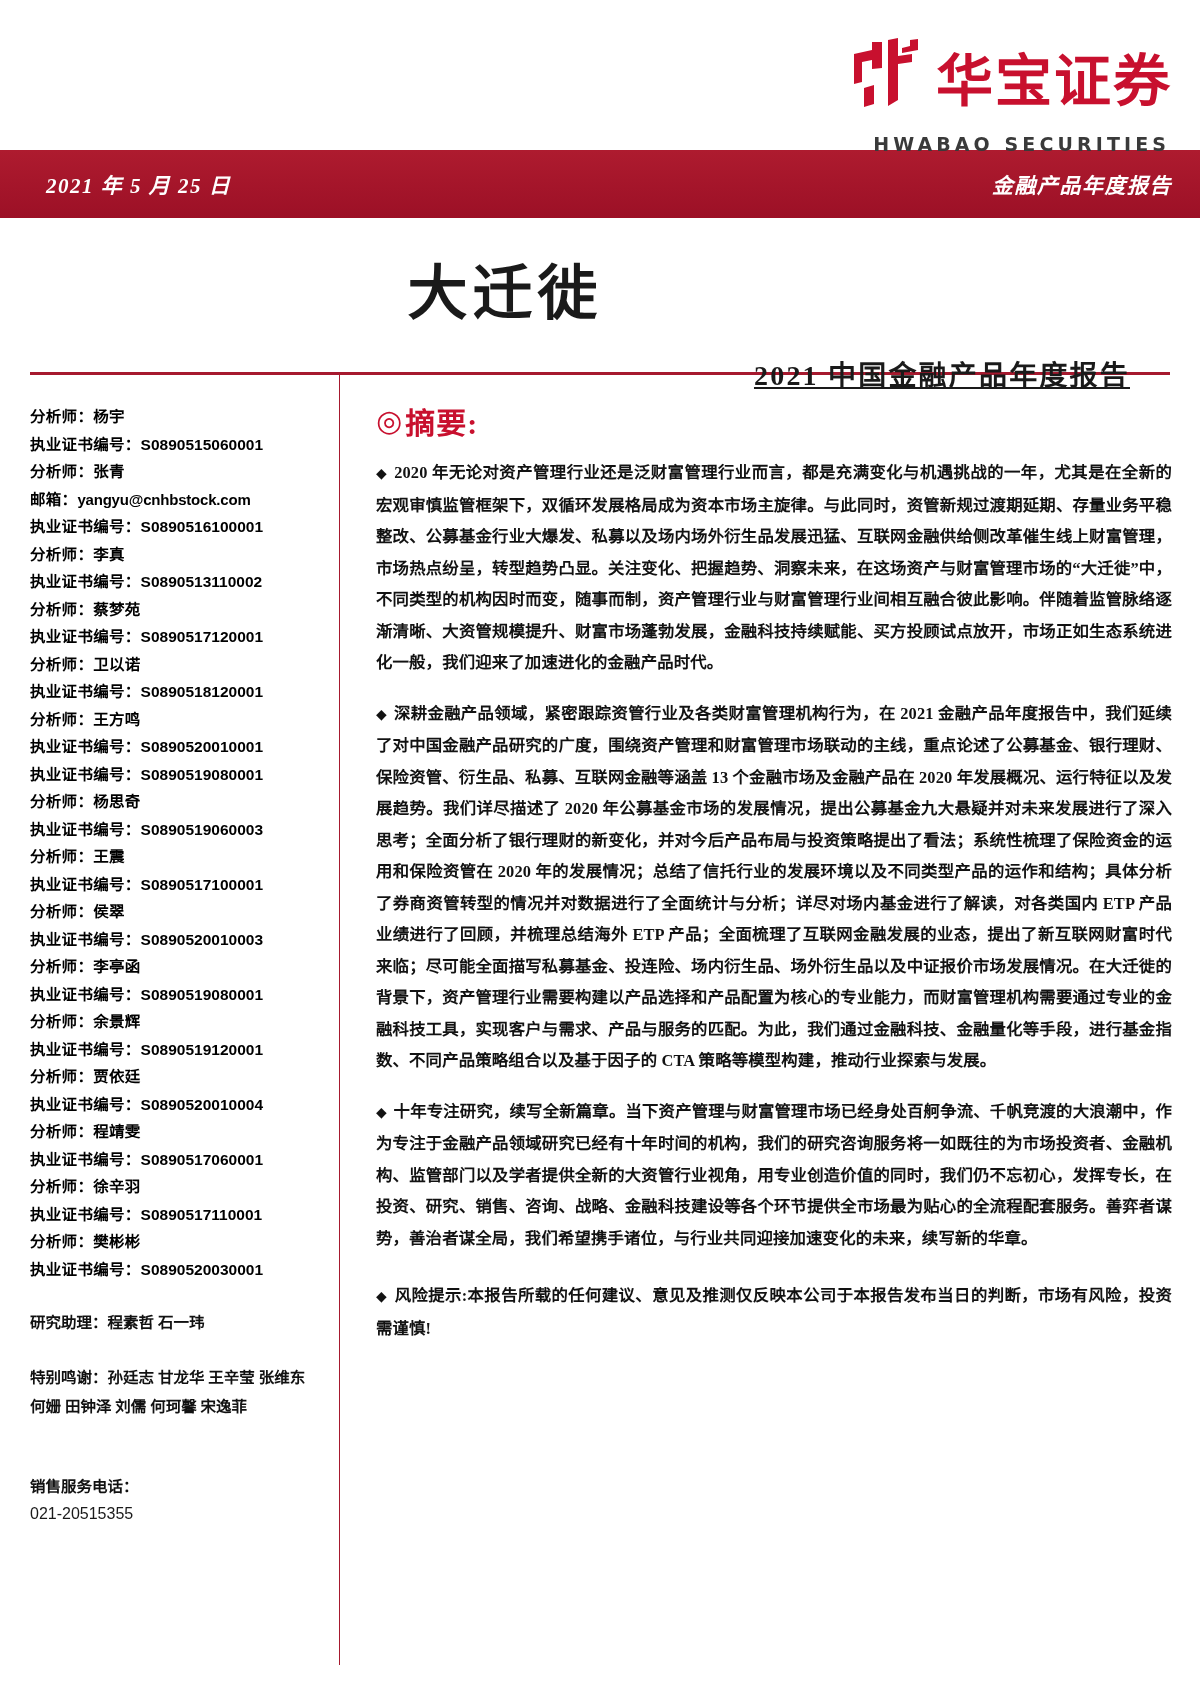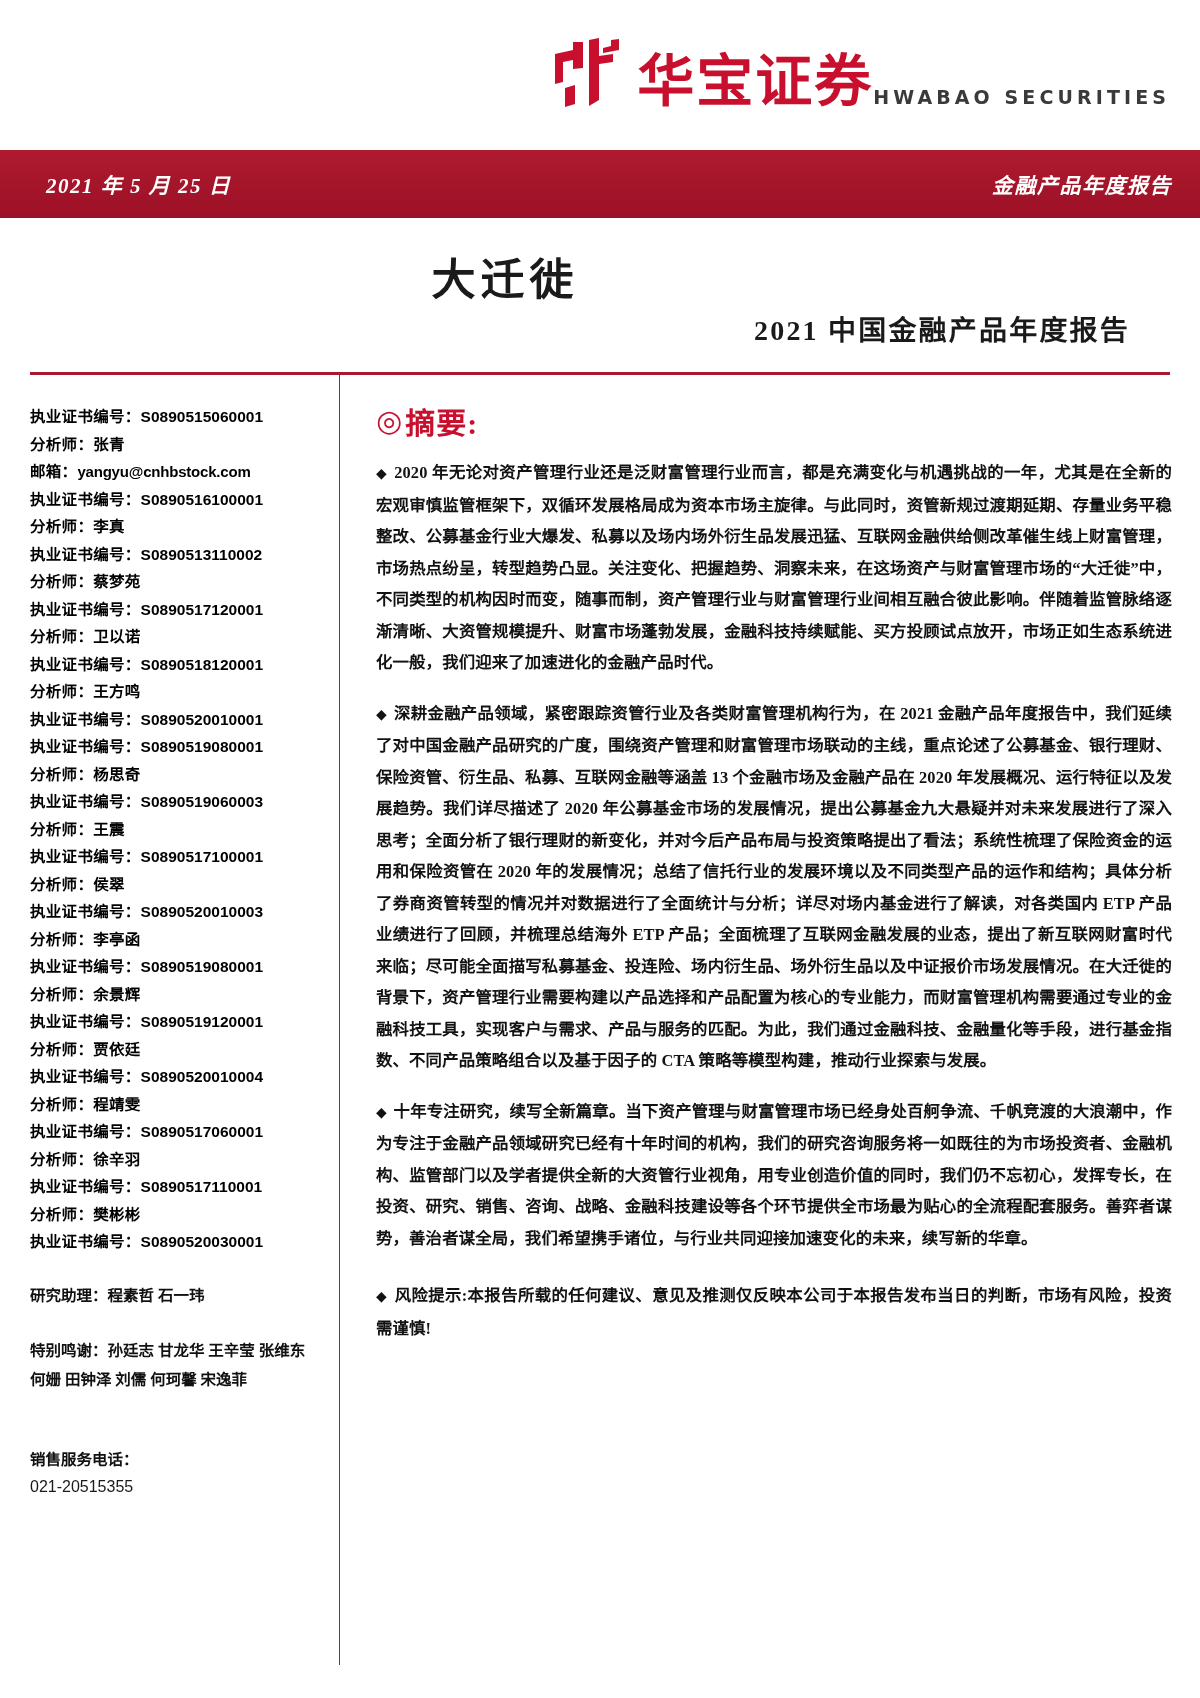--- a/index.html
+++ b/index.html
@@ -30,20 +30,21 @@
   .logo-band {
     height: 150px;
     position: relative;
   }
 
   .logo-wrap {
     position: absolute;
     right: 28px;
     top: 38px;
     display: flex;
+    flex-direction: column;
     align-items: flex-end;
   }
 
   .logo-row {
     display: flex;
     align-items: flex-end;
     gap: 14px;
   }
 
   .logo-mark {
@@ -97,36 +98,38 @@
   
   .title-block {
     padding: 0 40px 0 0;
     position: relative;
     height: 144px;
   }
 
   .doc-title {
     text-align: center;
     font-family: "Liberation Serif", "DejaVu Serif", serif;
-    font-size: 44px;
+    font-size: 60px;
     font-weight: 700;
     letter-spacing: 5px;
     padding-top: 26px;
     padding-right: 150px;
     color: #1a1a1a;
   }
 
   .doc-subtitle {
     text-align: right;
     font-family: "Liberation Serif", "DejaVu Serif", serif;
     font-size: 28px;
     font-weight: 700;
     letter-spacing: 2.2px;
+    margin-top: 22px;
     padding-right: 30px;
     color: #1a1a1a;
+    text-decoration: underline;
   }
 
   .rule-thick {
     height: 3px;
     background: #a6192e;
     margin: 10px 30px 0 30px;
   }
 
   
   .body-wrap {
@@ -267,20 +270,21 @@
   <div class="title-block">
     <div class="doc-title">大迁徙</div>
     <div class="doc-subtitle">2021 中国金融产品年度报告</div>
   </div>
   <div class="rule-thick"></div>
 
   <div class="body-wrap">
 
     <div class="sidebar">
       <div id="analyst-list">
+          <div class="sidebar-line"><span>分析师：</span><span>杨宇</span></div>
           <div class="sidebar-line"><span>执业证书编号：</span><span class="num">S0890515060001</span></div>
           <div class="sidebar-line"><span>分析师：</span><span>张青</span></div>
           <div class="sidebar-line"><span>邮箱：</span><span class="mailval">yangyu@cnhbstock.com</span></div>
           <div class="sidebar-line"><span>执业证书编号：</span><span class="num">S0890516100001</span></div>
           <div class="sidebar-line"><span>分析师：</span><span>李真</span></div>
           <div class="sidebar-line"><span>执业证书编号：</span><span class="num">S0890513110002</span></div>
           <div class="sidebar-line"><span>分析师：</span><span>蔡梦苑</span></div>
           <div class="sidebar-line"><span>执业证书编号：</span><span class="num">S0890517120001</span></div>
           <div class="sidebar-line"><span>分析师：</span><span>卫以诺</span></div>
           <div class="sidebar-line"><span>执业证书编号：</span><span class="num">S0890518120001</span></div>

